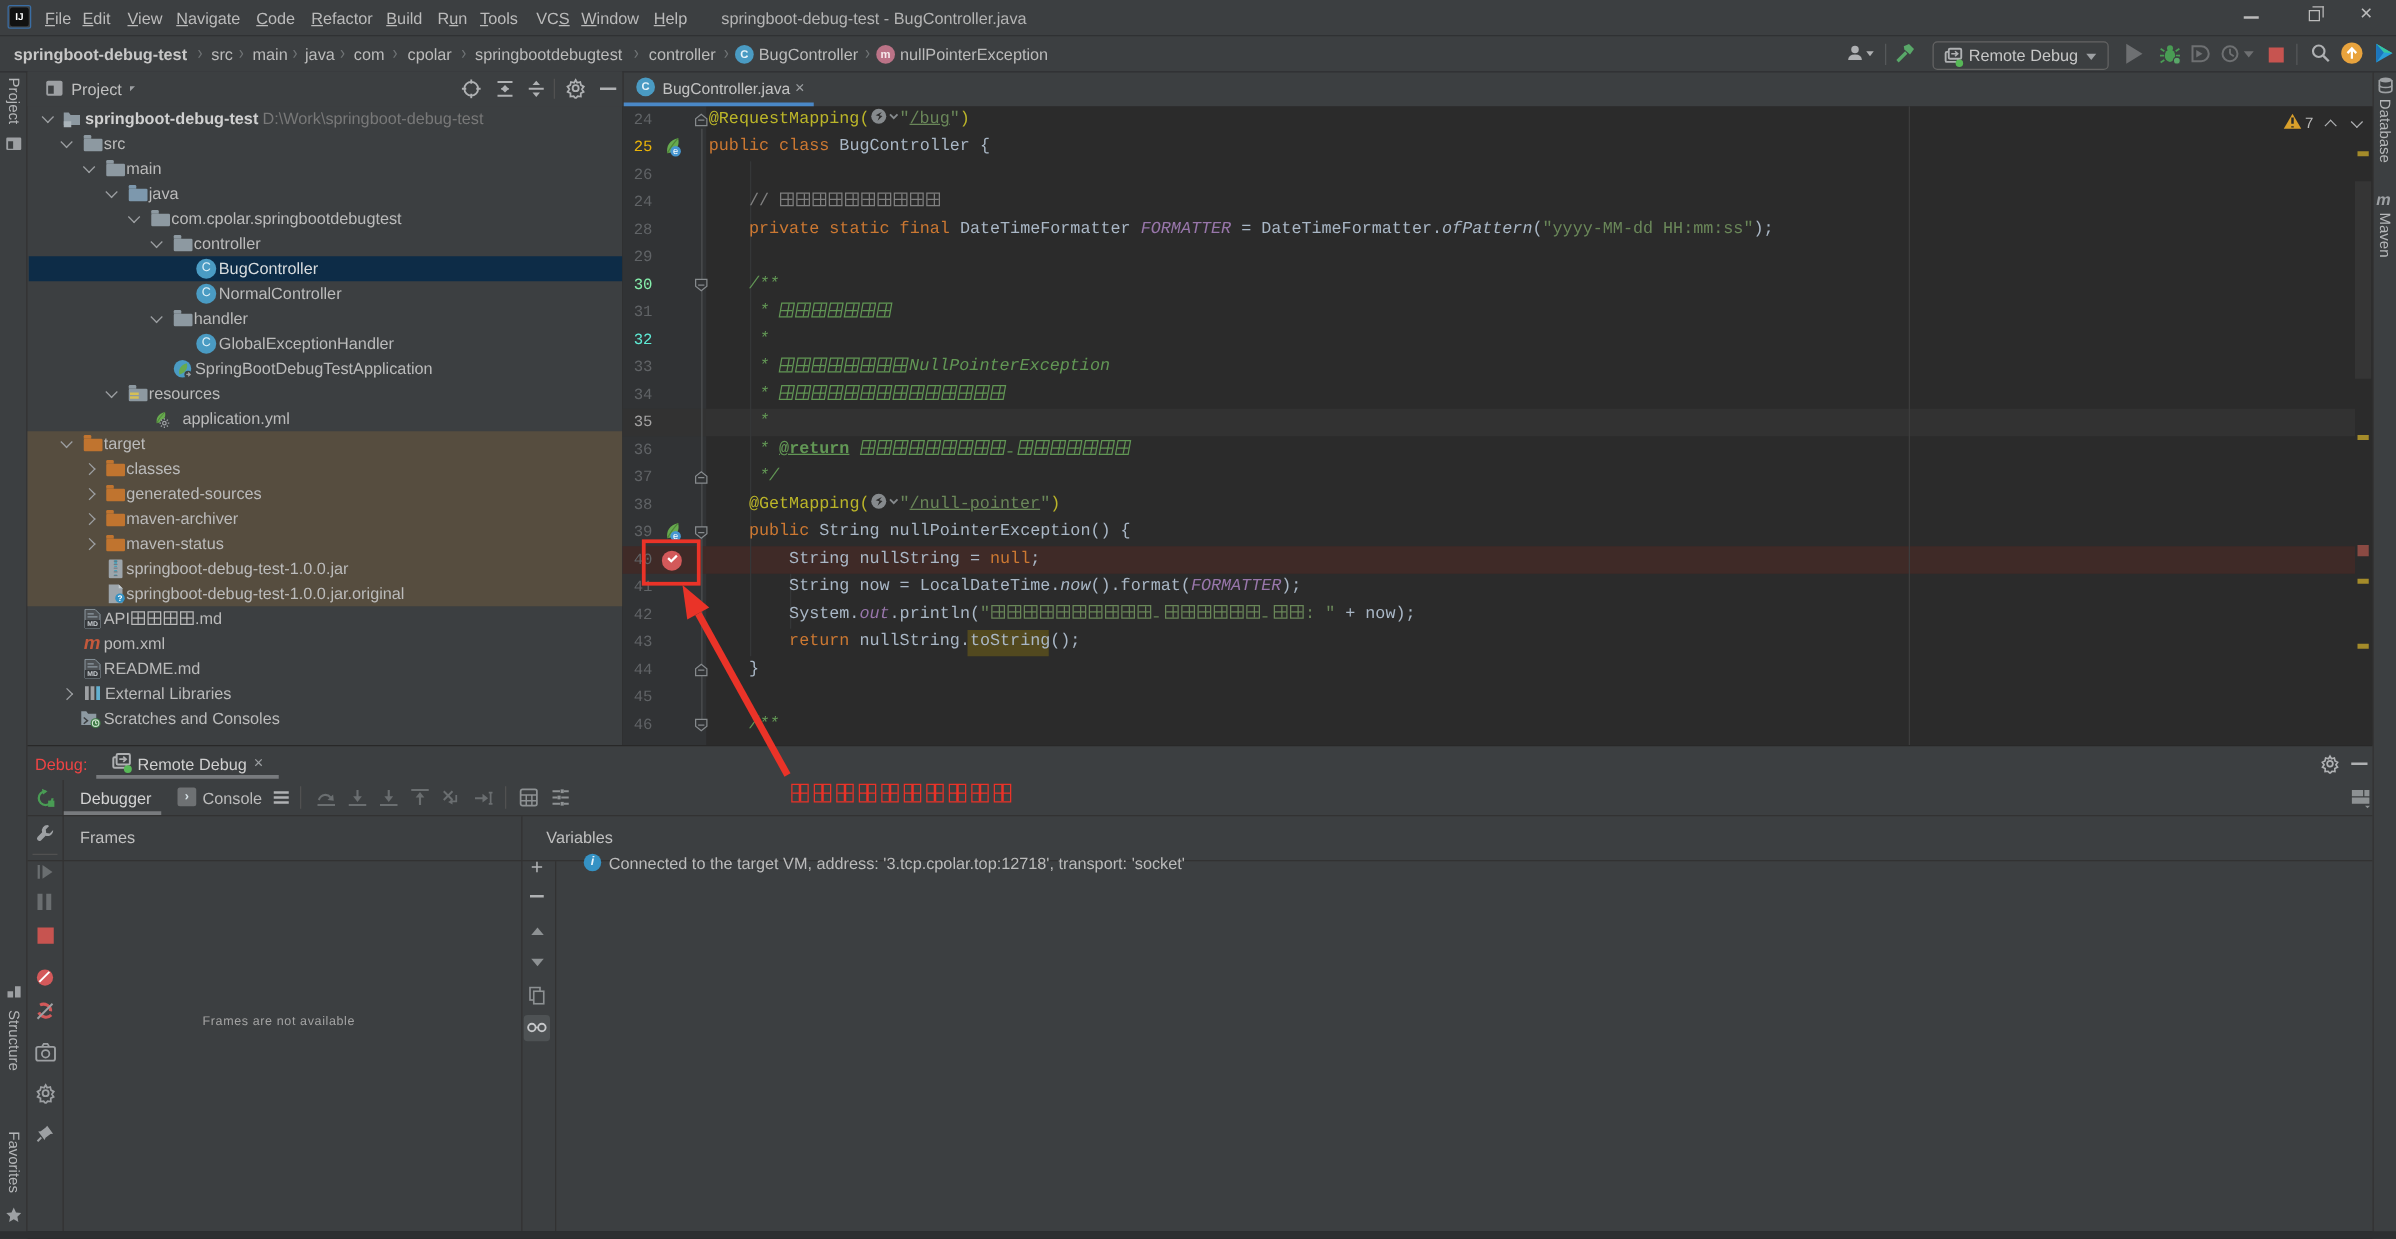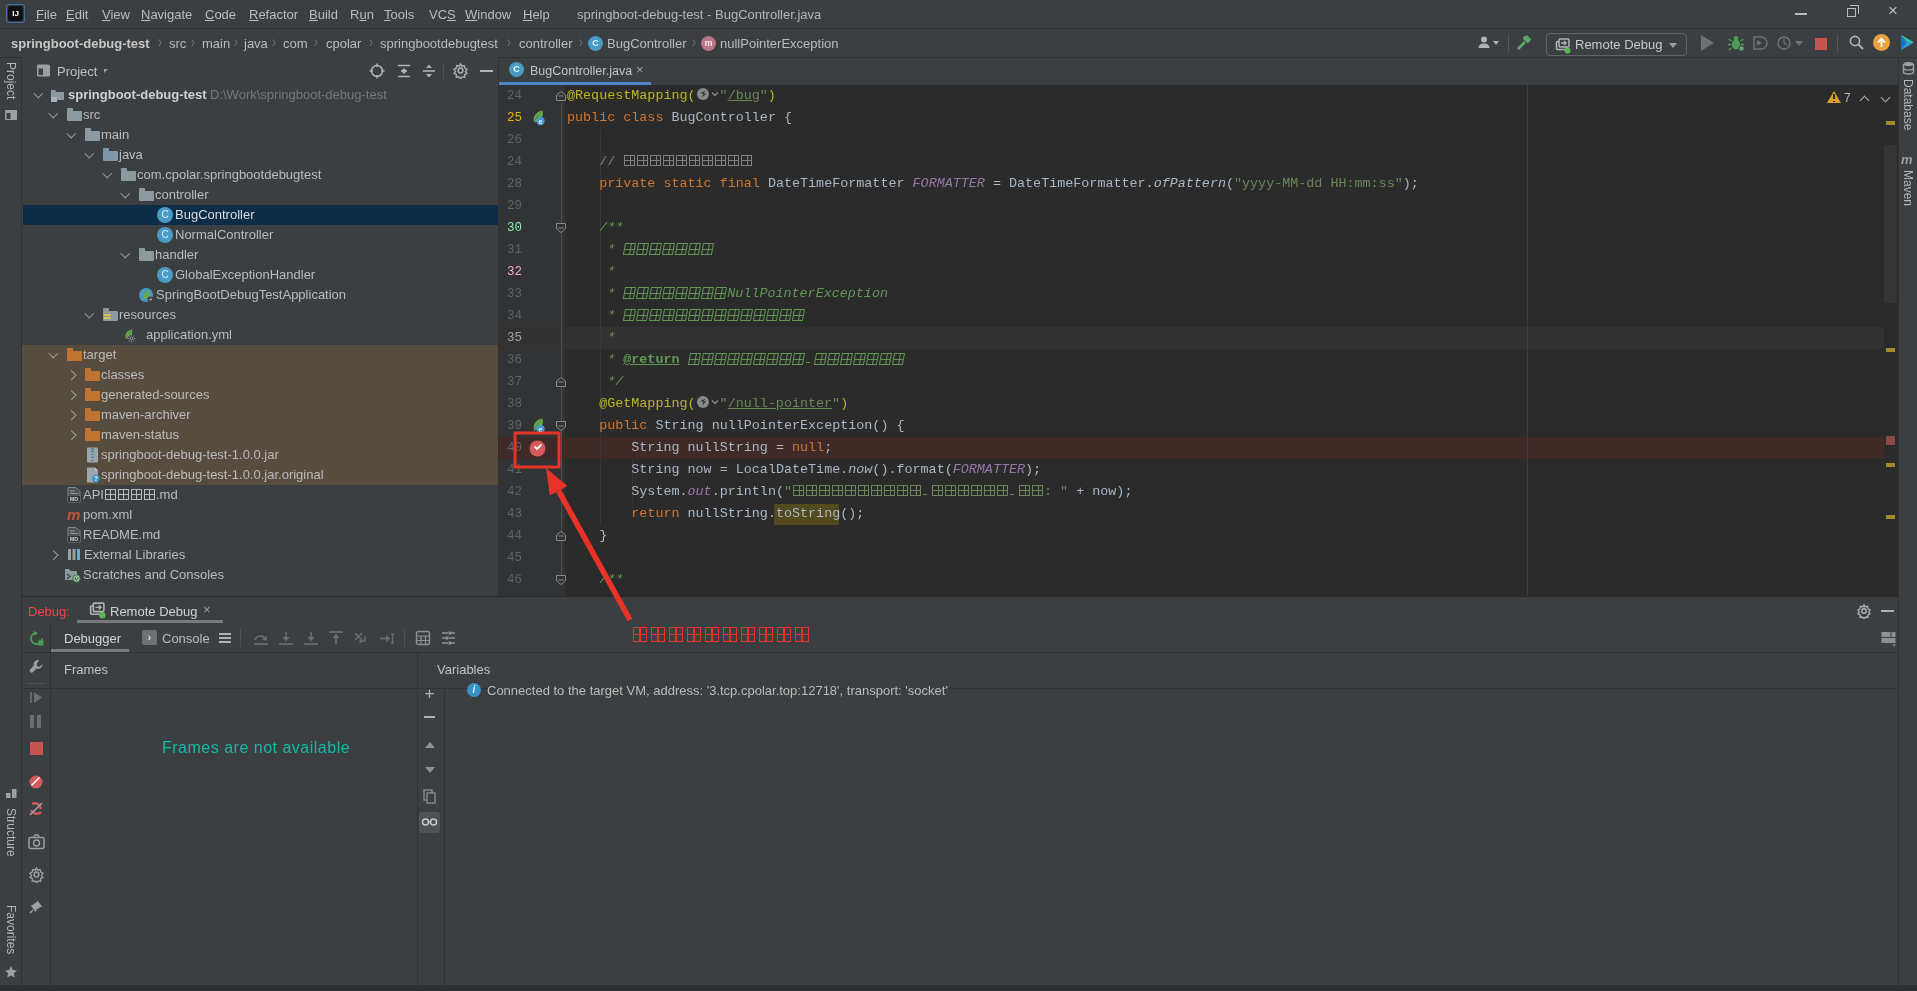--- a/index.html
+++ b/index.html
@@ -369,21 +369,21 @@
 <div class="abs" style="left:632px;top:459px;width:1px;height:44px;background:#353738"></div>
 <div class="abs" style="left:498px;top:85px;width:24px">
     <div class="lnum" style="color:#606366">24</div>
     <div class="lnum" style="color:#eab308">25</div>
     <div class="lnum" style="color:#606366">26</div>
     <div class="lnum" style="color:#606366">24</div>
     <div class="lnum" style="color:#606366">28</div>
     <div class="lnum" style="color:#606366">29</div>
     <div class="lnum" style="color:#86efac">30</div>
     <div class="lnum" style="color:#606366">31</div>
-    <div class="lnum" style="color:#f9a8d4">32</div>
+    <div class="lnum" style="color:#5eead4">32</div>
     <div class="lnum" style="color:#606366">33</div>
     <div class="lnum" style="color:#606366">34</div>
     <div class="lnum" style="color:#a4a3a3">35</div>
     <div class="lnum" style="color:#606366">36</div>
     <div class="lnum" style="color:#606366">37</div>
     <div class="lnum" style="color:#606366">38</div>
     <div class="lnum" style="color:#606366">39</div>
     <div class="lnum" style="color:#606366">40</div>
     <div class="lnum" style="color:#606366">41</div>
     <div class="lnum" style="color:#606366">42</div>
@@ -552,21 +552,21 @@
     <rect x="11.5" y="2" width="4" height="5" fill="#8d9193"></rect>
     <rect x="1.5" y="8" width="14" height="5" fill="#8d9193"></rect>
     <path d="M12 14.5 l2 2 2-2z" fill="#8d9193"></path>
   </svg>
 
 <div class="abs" style="left:64px;top:662px;font-size:13px;color:#c0c0c0">Frames</div>
 <div class="abs" style="left:437px;top:662px;font-size:13px;color:#c0c0c0">Variables</div>
 <div class="abs" style="left:22px;top:688px;width:1876px;height:1px;background:#323232"></div>
 <div class="abs" style="left:417px;top:653px;width:1px;height:332px;background:#323232"></div>
 <div class="abs" style="left:444px;top:689px;width:1px;height:296px;background:#323232"></div>
-<div class="abs" style="left:162px;top:739px;font-size:16px;color:#14b8a6;letter-spacing:.5px">Frames are not available</div>
+<div class="abs" style="left:162px;top:812px;font-size:10px;color:#a3a3a3;letter-spacing:.5px">Frames are not available</div>
 
 <div class="abs" style="left:422px;top:686px;width:15px;height:15px;color:#afb1b3;font-size:17px;line-height:15px;text-align:center">+</div>
 <div class="abs" style="left:424px;top:716px;width:11px;height:2px;background:#afb1b3"></div>
 <div class="abs" style="left:425px;top:742px;width:0;height:0;border-left:5px solid transparent;border-right:5px solid transparent;border-bottom:6px solid #8d9193"></div>
 <div class="abs" style="left:425px;top:767px;width:0;height:0;border-left:5px solid transparent;border-right:5px solid transparent;border-top:6px solid #8d9193"></div>
 <svg class="abs" style="left:423px;top:789px" width="14" height="15" viewBox="0 0 14 15">
     <rect x="1" y="1" width="8" height="10" fill="none" stroke="#8d9193" stroke-width="1.3"></rect>
     <rect x="4" y="4" width="8" height="10" fill="#3c3f41" stroke="#8d9193" stroke-width="1.3"></rect>
   </svg>
 <div class="abs" style="left:419px;top:812px;width:21px;height:21px;background:#4e5254;border-radius:3px"></div>

